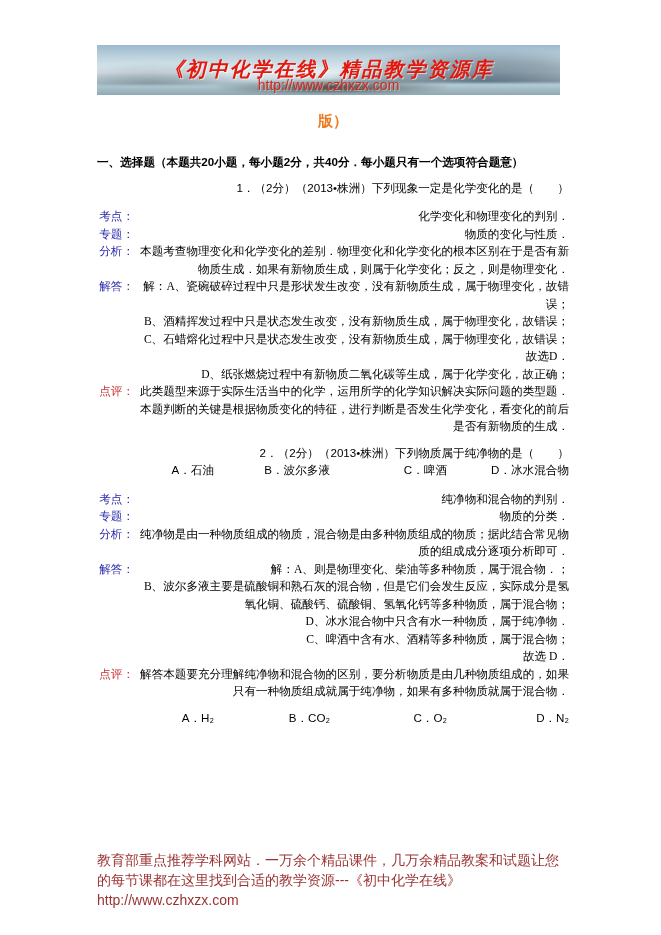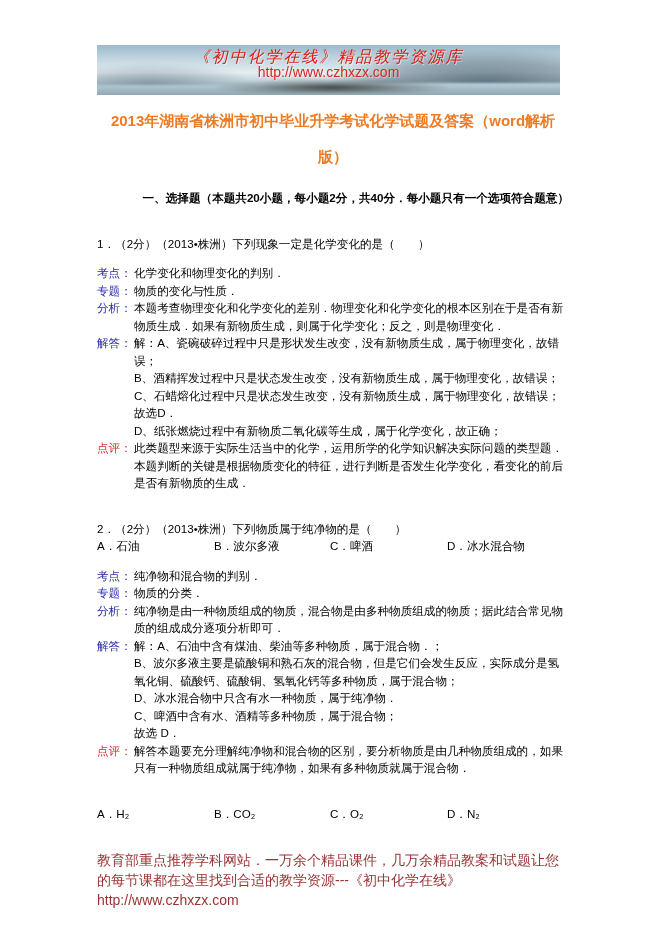--- a/index.html
+++ b/index.html
@@ -21,45 +21,45 @@
   .banner .sil1 { position:absolute; right:-30px; top:4px; width:260px; height:34px;
     background:radial-gradient(ellipse at 60% 100%, rgba(74,98,115,.85) 0%, rgba(74,98,115,.45) 45%, rgba(74,98,115,0) 72%);
     filter:blur(1px); }
   .banner .sil2 { position:absolute; left:-20px; top:18px; width:180px; height:22px;
     background:radial-gradient(ellipse at 40% 100%, rgba(106,126,138,.7) 0%, rgba(106,126,138,0) 70%);
     filter:blur(1px); }
   .banner .sil3 { position:absolute; left:120px; bottom:2px; width:230px; height:14px;
     background:radial-gradient(ellipse at 50% 60%, rgba(40,40,34,.8) 0%, rgba(40,40,34,.25) 45%, rgba(40,40,34,0) 75%);
     filter:blur(1px); }
   .banner-title {
-    position:relative; padding-top:3px;
-    font-size:16px; font-weight:normal; letter-spacing:2px;
+    position:relative; padding-top:16px;
+    font-size:20px; font-weight:bold; letter-spacing:2px;
     color:#e2180d; font-style:italic;
     text-shadow:1px 1px 0 rgba(255,255,255,.55);
   }
   .banner-url {
     position:relative; margin-top:-2px;
     font-size:14px; font-weight:normal; color:#d5281e;
     text-shadow:1px 1px 0 rgba(255,255,255,.4);
   }
 
   
   .doc-title {
     margin-top:8px; margin-bottom:14px;
     text-align:center; font-weight:bold; color:#ed7b23;
     font-size:15px; line-height:36px;
   }
 
   
-  .section-header { font-weight:bold;text-align:right; }
-  .q-block { margin-top:28px; }
+  .section-header { font-weight:bold; }
+  .q-block { margin-top:8px;text-align:right; }
   .q-stem { }
   .opts { display:grid; grid-template-columns:117px 116px 117px 1fr; }
   .explain { margin-top:12px; }
-  .xrow { display:flex; }
+  .xrow { display:flex;font-family:Liberation Serif, serif; }
   .xlabel { flex:0 0 37px; }
   .blue { color:#2b2baa; }
   .redlbl { color:#cc3333; }
   .xbody { flex:1; }
 
   
   .footer {
     position:absolute; left:97px; top:850px; width:474px;
     color:#993333; font-size:14px; line-height:20px;
   }
@@ -72,21 +72,20 @@
 
     <div class="banner">
       <div class="sil1"></div>
       <div class="sil2"></div>
       <div class="sil3"></div>
       <div class="banner-title">《初中化学在线》精品教学资源库</div>
       <div class="banner-url">http://www.czhxzx.com</div>
     </div>
 
     <div class="doc-title">
-      <div>2013年湖南省株洲市初中毕业升学考试化学试题及答案（word解析</div>
       <div>版）</div>
     </div>
 
     <div class="section-header">一、选择题（本题共20小题，每小题2分，共40分．每小题只有一个选项符合题意）</div>
 
     <div class="q-block">
       <div class="q-stem">1．（2分）（2013•株洲）下列现象一定是化学变化的是（　　）</div>
 
       <div class="explain">
         <div class="xrow">
@@ -136,21 +135,21 @@
           <span class="xlabel blue">专题：</span>
           <div class="xbody">物质的分类．</div>
         </div>
         <div class="xrow">
           <span class="xlabel blue">分析：</span>
           <div class="xbody">纯净物是由一种物质组成的物质，混合物是由多种物质组成的物质；据此结合常见物质的组成成分逐项分析即可．</div>
         </div>
         <div class="xrow">
           <span class="xlabel blue">解答：</span>
           <div class="xbody">
-            <div>解：A、石油中含有煤油、柴油等多种物质，属于混合物．；</div>
+            <div>解：A、则是物理变化、柴油等多种物质，属于混合物．；</div>
             <div>B、波尔多液主要是硫酸铜和熟石灰的混合物，但是它们会发生反应，实际成分是氢氧化铜、硫酸钙、硫酸铜、氢氧化钙等多种物质，属于混合物；</div>
             <div>D、冰水混合物中只含有水一种物质，属于纯净物．</div>
             <div>C、啤酒中含有水、酒精等多种物质，属于混合物；</div>
             <div>故选 D．</div>
           </div>
         </div>
         <div class="xrow">
           <span class="xlabel redlbl">点评：</span>
           <div class="xbody">解答本题要充分理解纯净物和混合物的区别，要分析物质是由几种物质组成的，如果只有一种物质组成就属于纯净物，如果有多种物质就属于混合物．</div>
         </div>

